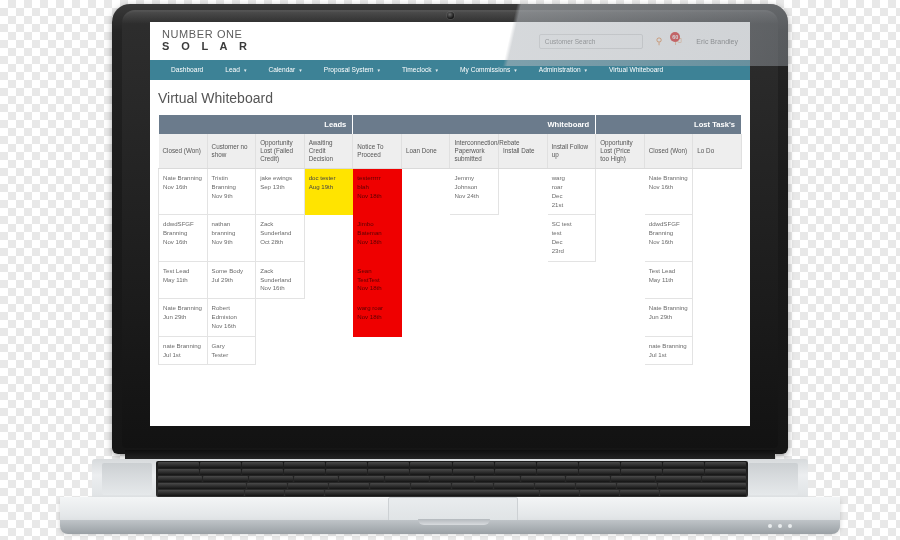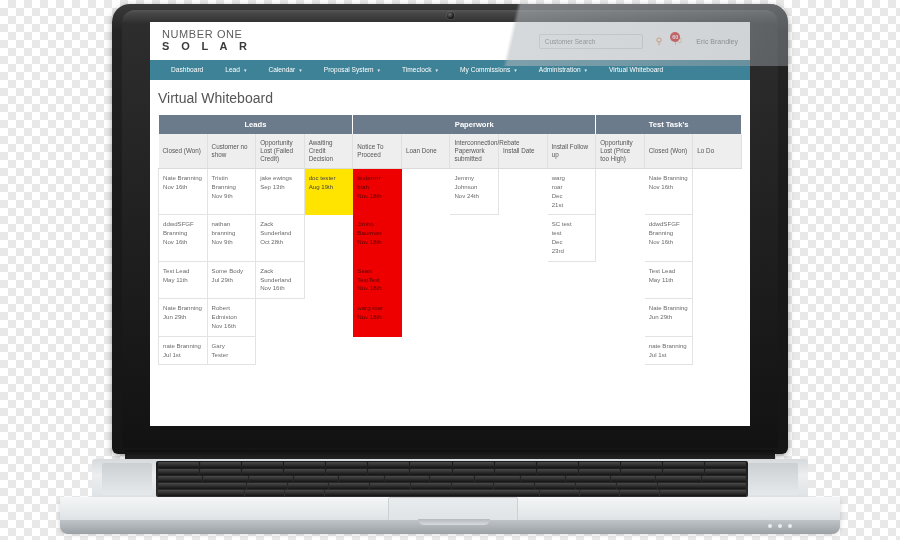--- a/index.html
+++ b/index.html
@@ -169,21 +169,21 @@
     white-space: nowrap; display: flex; align-items: center; gap: 4px;
   }
   .caret { font-size: 5px; opacity: .85; }
 
   .content { padding: 10px 8px 0 8px; }
   .page-title { font-size: 14px; color: #555; font-weight: 400; margin-bottom: 9px; }
 
   table { border-collapse: collapse; width: 100%; table-layout: fixed; }
   .grp th {
     background: #6b7b8c; color: #fff; font-size: 7.6px; font-weight: 700;
-    text-align: center; padding: 5px 6px; border-right: 1px solid #fff;
+    text-align: right; padding: 5px 6px; border-right: 1px solid #fff;
     white-space: nowrap;
     margin-top: 19px;
   }
   .cols th {
     background: #eeeeee; color: #555; font-size: 6.3px; font-weight: 400;
     text-align: left; padding: 5px 4px; vertical-align: middle;
     border-right: 1px solid #e0e0e0; border-bottom: 1px solid #dadada;
     line-height: 1.28;
   }
   td {
@@ -260,22 +260,22 @@
           </div>
         </div>
 
       <div class="content">
         <div class="page-title">Virtual Whiteboard</div>
 
         <table>
           <thead>
             <tr class="grp" id="grp-row">
                 <th colspan="4">Leads</th>
-                <th colspan="5">Paperwork</th>
-                <th colspan="3">Test Task's</th>
+                <th colspan="5">Whiteboard</th>
+                <th colspan="3">Lost Task's</th>
               </tr>
             <tr class="cols" id="col-row">
                 <th style="width: 52px;">Closed (Won)</th>
                 <th style="width: 38px;">Customer no show</th>
                 <th style="width: 54px;">Opportunity Lost (Failed Credit)</th>
                 <th style="width: 44px;">Awaiting Credit Decision</th>
                 <th style="width: 36px;">Notice To Proceed</th>
                 <th style="width: 30px;">Loan Done</th>
                 <th style="width: 92px;">Interconnection/Rebate Paperwork submitted</th>
                 <th style="width: 30px;">Install Date</th>

